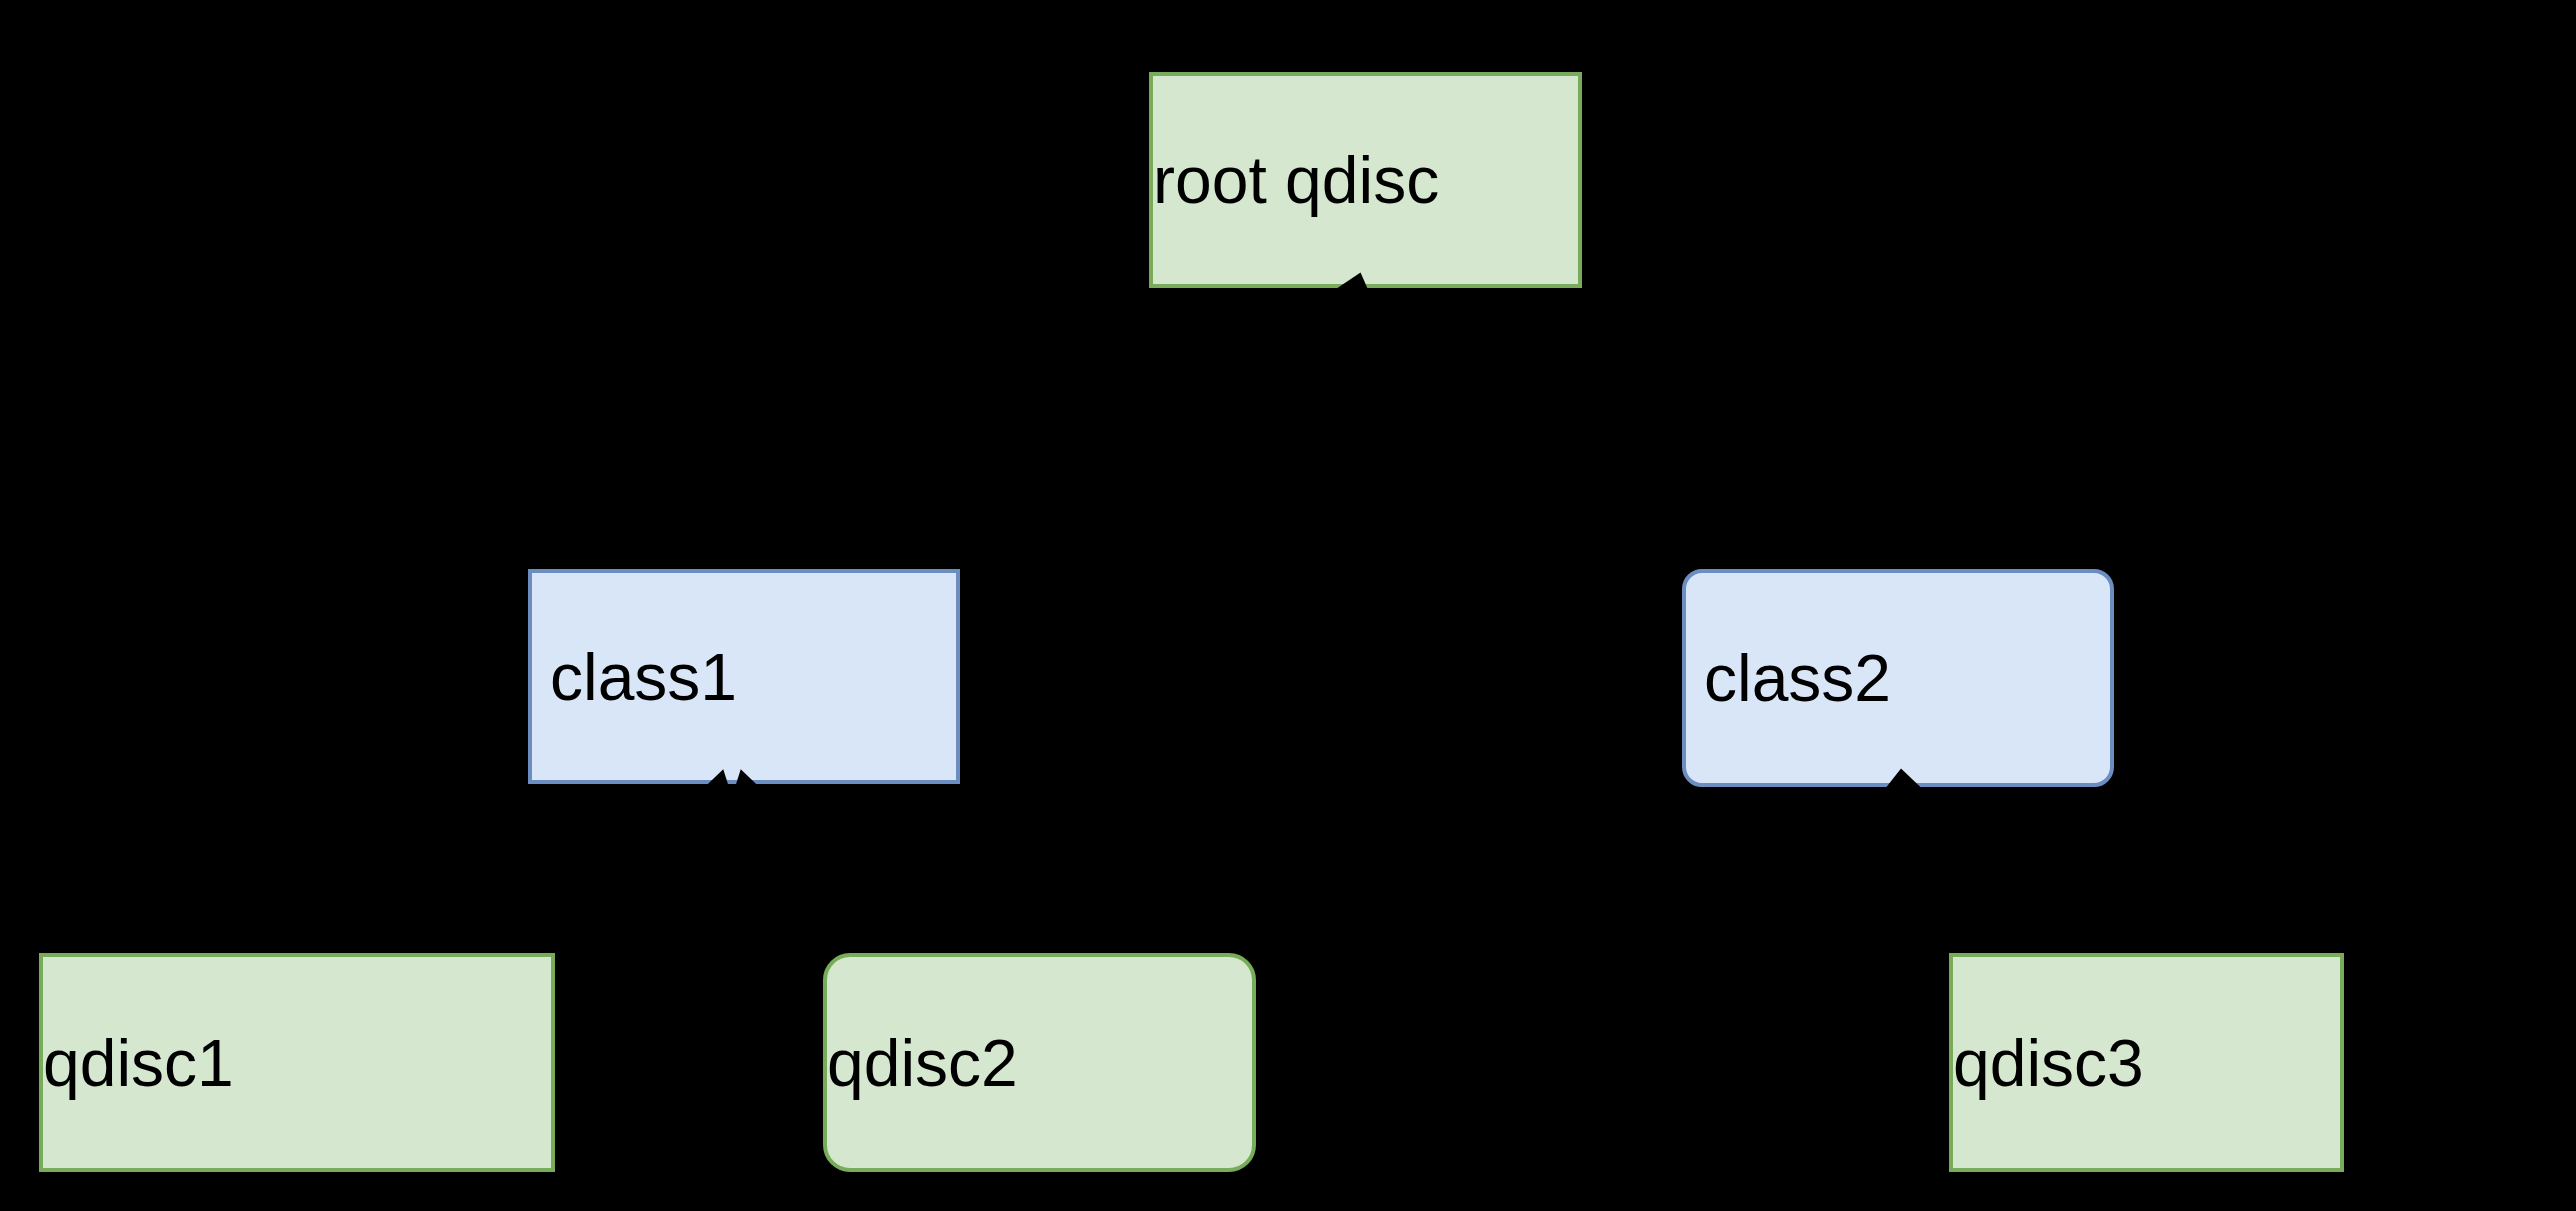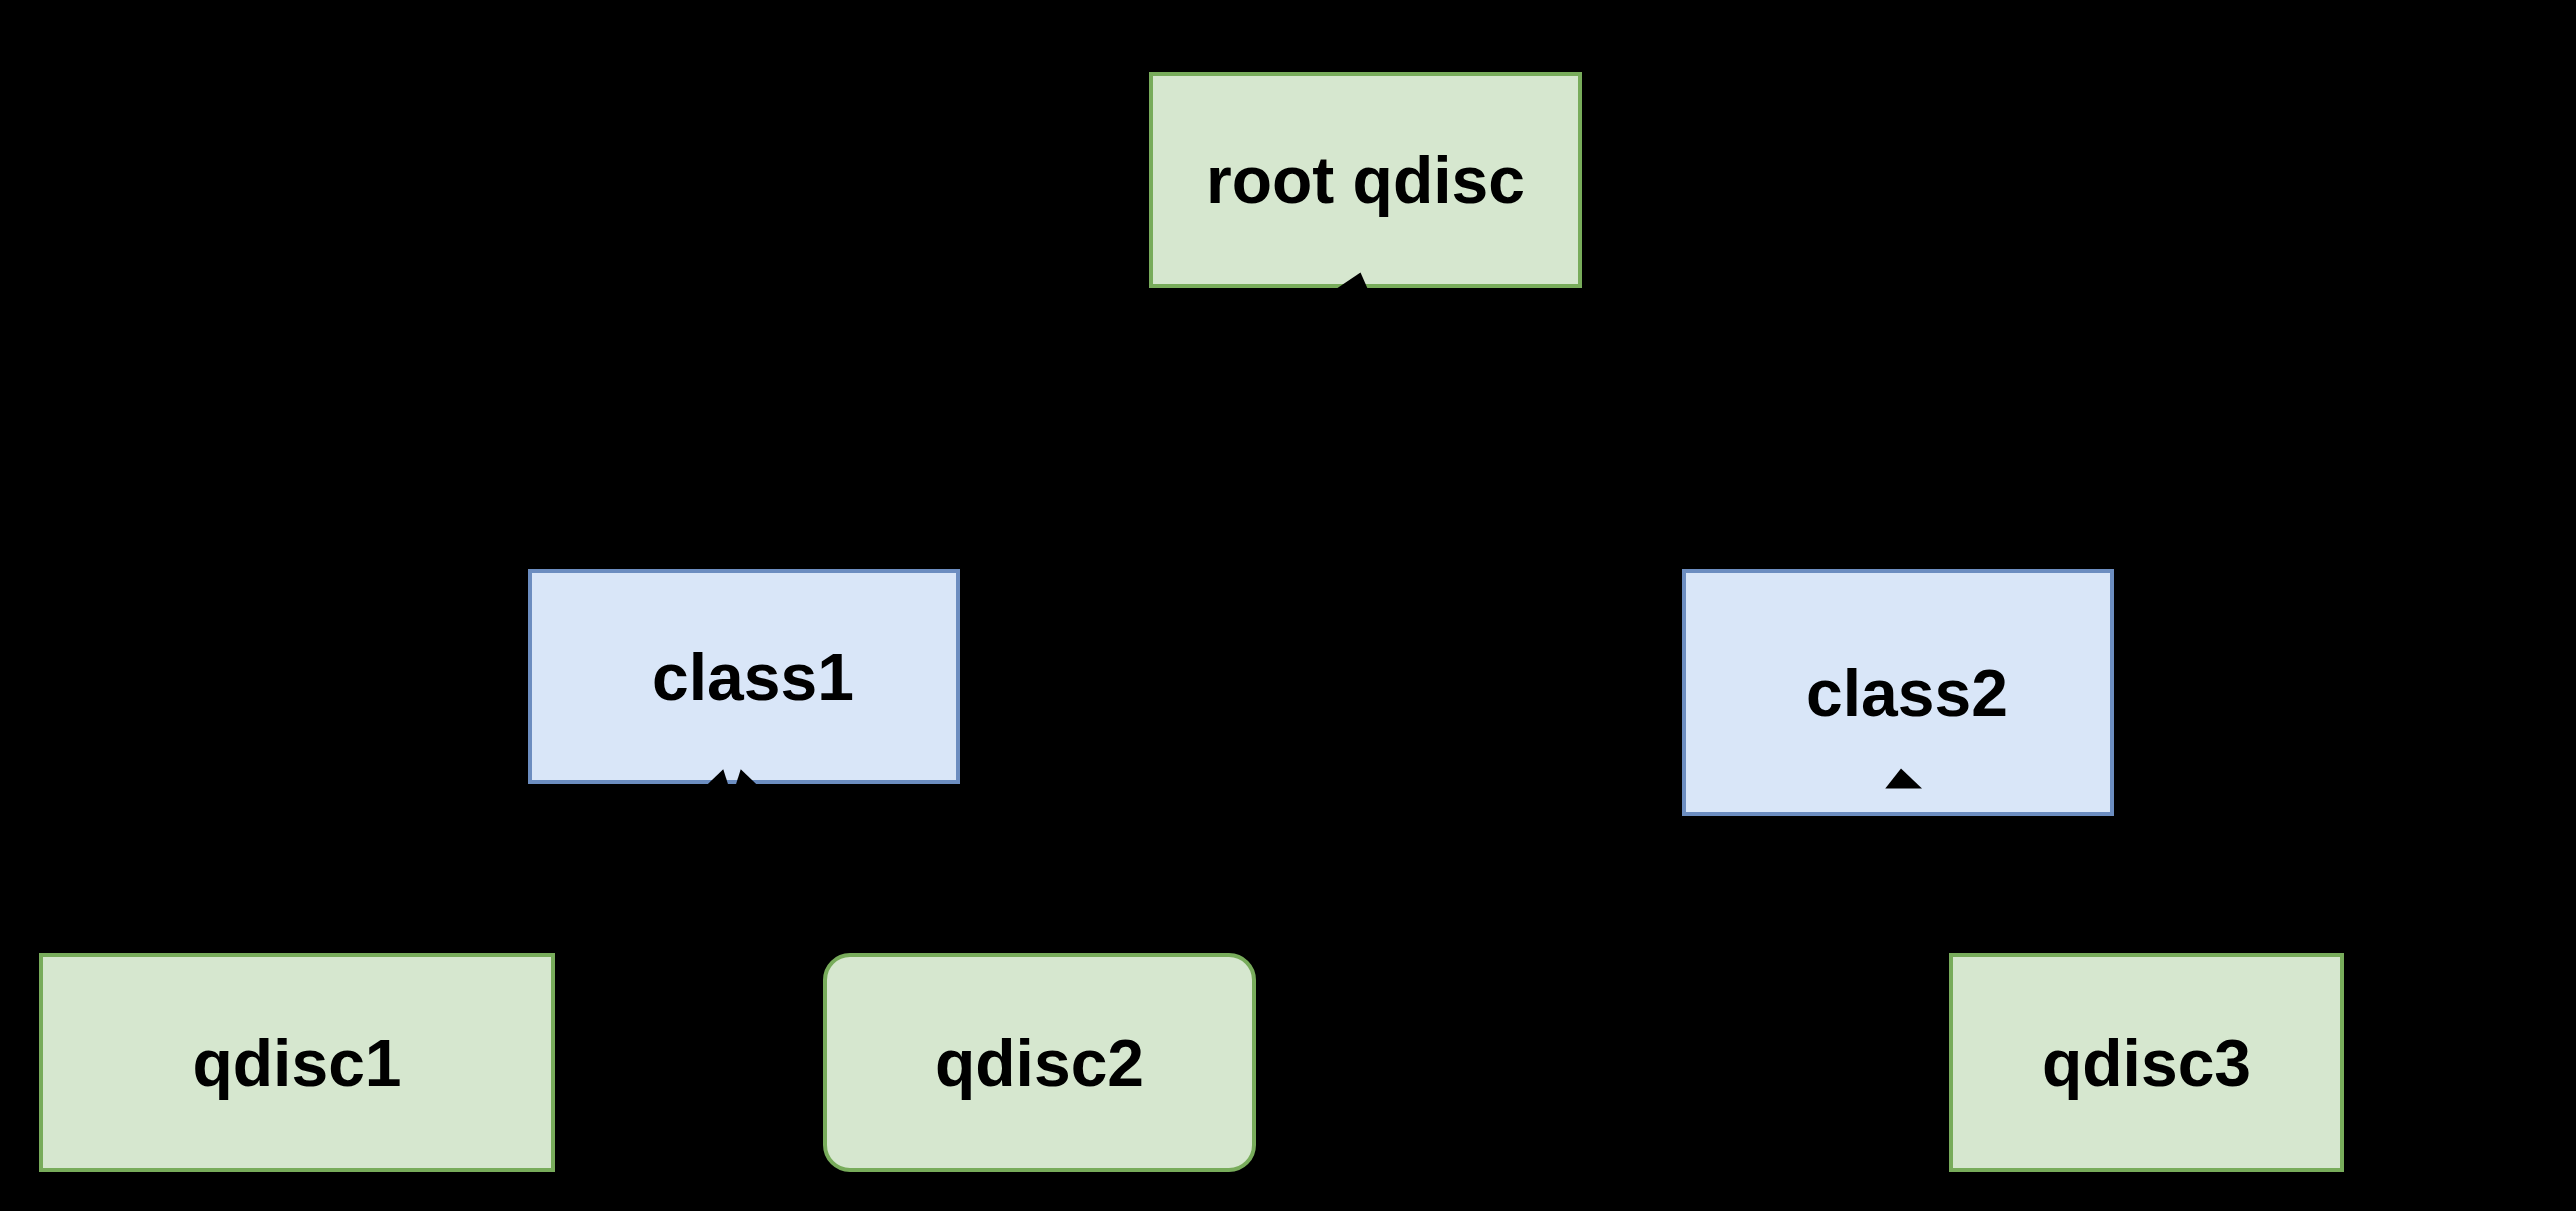--- a/index.html
+++ b/index.html
@@ -11,22 +11,22 @@
   }
   html,body{margin:0;padding:0;background:var(--background);}
   .canvas{
     position:relative; width:2576px; height:1212px; overflow:hidden;
     background:var(--background);
     font-family:"Liberation Sans", sans-serif;
     color:var(--text);
   }
   .node{
     position:absolute; box-sizing:border-box;
-    display:flex; align-items:center; justify-content:center;
-    font-size:66px; line-height:1; white-space:nowrap;font-weight:bold;
+    display:flex; align-items:center; justify-content:flex-start;
+    font-size:66px; line-height:1; white-space:nowrap;
   }
   .node.green{ background:var(--qdisc_fill); border:4.4px solid var(--qdisc_border); }
   .node.blue { background:var(--class_fill); border:4.4px solid var(--class_border);padding-left:18px; }
   .cloud{ position:absolute; }
   .cloud svg{ position:absolute; left:0; top:0; width:100%; height:100%; }
   .cloud .label{
     position:absolute; left:0; top:0; width:100%; height:100%;
     display:flex; align-items:center; justify-content:center;
     font-size:66px; line-height:1; white-space:nowrap;
   }
@@ -71,21 +71,21 @@
   </div>
 
   <div class="cloud" style="left:966px; top:556px; width:373px; height:253px;">
     <svg viewBox="0 0 440 300" preserveAspectRatio="none">
       <use href="#cloudlobes" class="lobes-stroked"></use>
       <use href="#cloudlobes" class="lobes-filled"></use>
     </svg>
     <span class="label">filter2</span>
   </div>
 
-  <div class="node blue" style="left:1682px; top:569px; width:432px; height:247px;">
+  <div class="node blue" style="left:1682px; top:569px; width:432px; height:218px;border-radius:20px;">
     <span>class2</span>
   </div>
 
   <div class="cloud" style="left:2125px; top:556px; width:380px; height:258px;">
     <svg viewBox="0 0 440 300" preserveAspectRatio="none">
       <use href="#cloudlobes" class="lobes-stroked"></use>
       <use href="#cloudlobes" class="lobes-filled"></use>
     </svg>
     <span class="label">filter3</span>
   </div>

